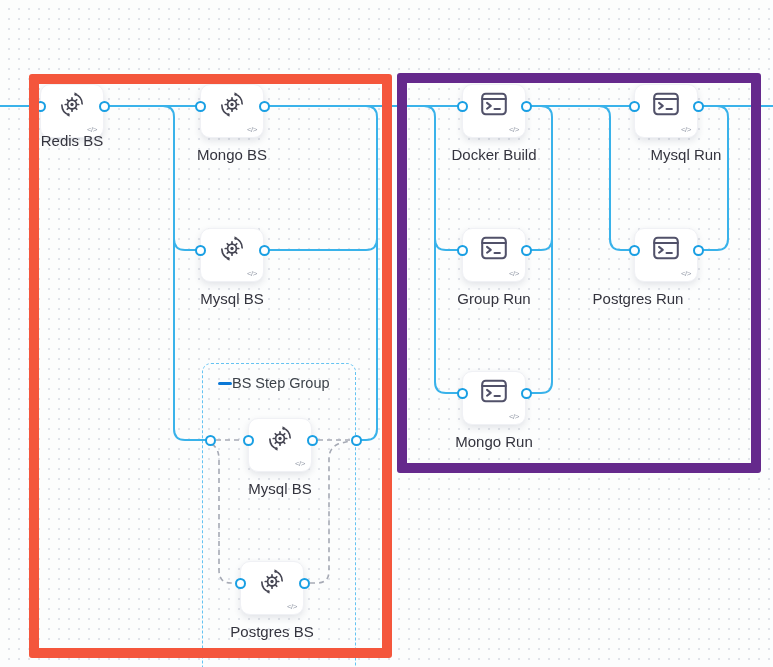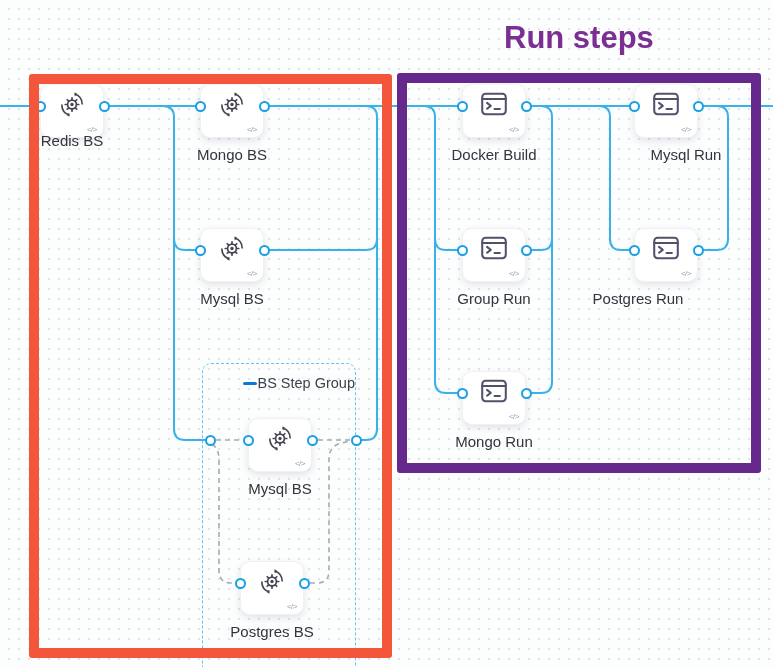--- a/index.html
+++ b/index.html
@@ -4,21 +4,21 @@
 <style>
   html,body{margin:0;padding:0;}
   body{font-family:"Liberation Sans","DejaVu Sans",sans-serif;}
   #stage{position:relative;width:773px;height:667px;overflow:hidden;background:#fcfdfd;}
   .dots{position:absolute;inset:0;z-index:1;
     background-image:radial-gradient(circle,#e0e3ea 1px,rgba(0,0,0,0) 1.3px);
     background-size:10px 10px;background-position:4px 4px;}
   
   .step-group{position:absolute;left:202px;top:363px;width:152px;height:330px;z-index:2;
     border:1.5px dashed var(--group-border,#65c3f2);border-radius:9px;}
-  .step-group-header{display:flex;align-items:center;padding:11px 0 0 15px;justify-content:flex-end;}
+  .step-group-header{display:flex;align-items:center;padding:11px 0 0 15px;}
   .collapse-icon{width:14px;height:3px;border-radius:2px;background:var(--collapse,#0b78d6);flex:0 0 auto;}
   .step-group-label{font-size:14.5px;color:#3c424a;}
   
   svg.wires{position:absolute;left:0;top:0;z-index:4;}
   
   .step{position:absolute;width:64px;height:54px;background:#fff;border:1px solid #f0f1f5;
     border-radius:10px;box-shadow:0 3px 7px rgba(45,50,80,0.12);z-index:5;box-sizing:border-box;}
   .step .ic{position:absolute;left:50%;top:6px;transform:translateX(-50%);}
   .step .code{position:absolute;right:6px;bottom:3px;font-size:8px;letter-spacing:-0.5px;color:#979daa;}
   .step-label{position:absolute;transform:translateX(-50%);font-size:15px;color:#34343e;
@@ -194,14 +194,13 @@
   <div class="port" style="left:520.5px;top:387.5px"></div>
   <div class="port" style="left:204.5px;top:434.5px"></div>
   <div class="port" style="left:242.5px;top:434.5px"></div>
   <div class="port" style="left:306.5px;top:434.5px"></div>
   <div class="port" style="left:350.5px;top:434.5px"></div>
   <div class="port" style="left:234.5px;top:577.5px"></div>
   <div class="port" style="left:298.5px;top:577.5px"></div>
 
   <div class="annot-box red"></div>
   <div class="annot-box purple"></div>
-  <div class="annot-title purple-t">Run steps</div>
 </div>
 
 </body></html>

